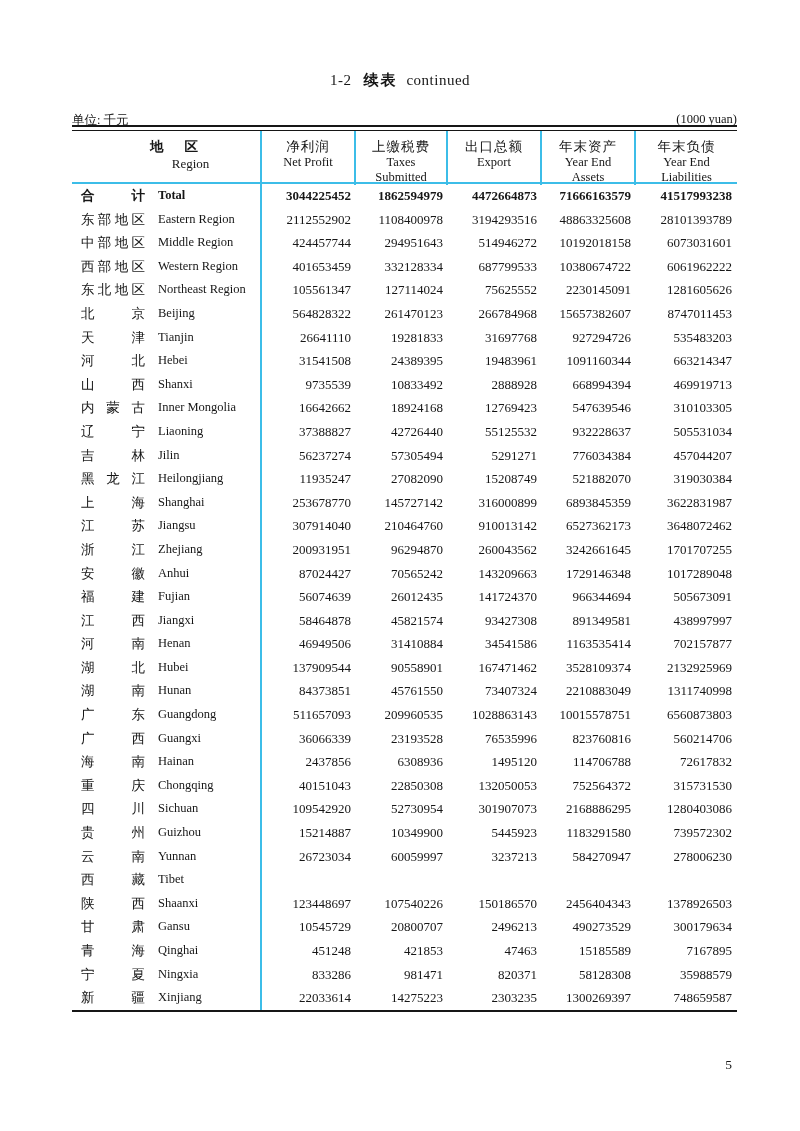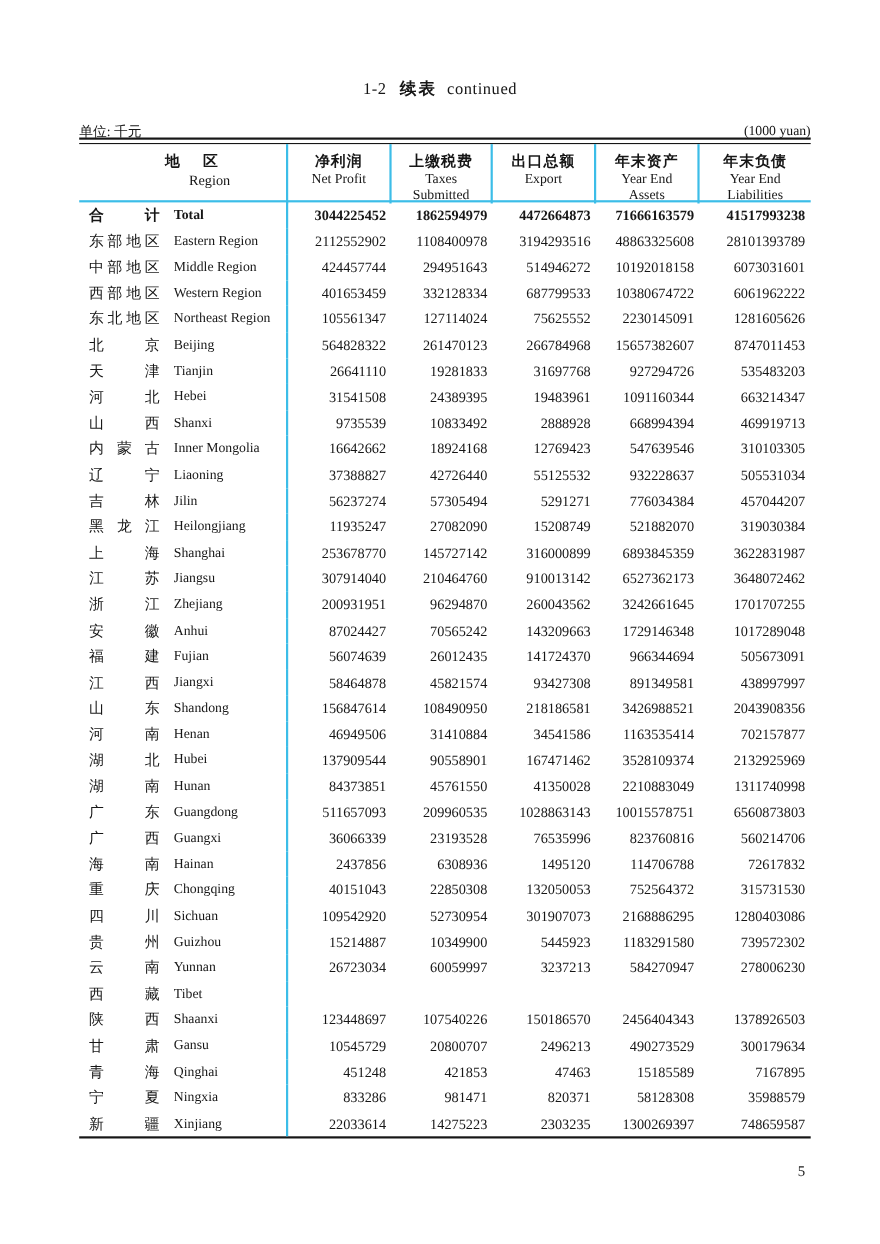--- a/index.html
+++ b/index.html
@@ -30,21 +30,21 @@
   .yb-table { position: absolute; left: 72px; top: 125px; width: 665px; }
   .top-rule { height: 6px; border-top: 2.5px solid var(--ink); border-bottom: 1.5px solid var(--ink); }
   .grid-row {
     display: grid;
     grid-template-columns: 190px 94px 92px 94px 94px 101px;
   }
   
   .thead { height: 53px; border-bottom: 2px solid var(--accent); }
   .thead .hc { border-right: 2px solid var(--accent); text-align: center; padding-top: 7px; }
   .thead .hc:last-child { border-right: none; }
-  .h-cn { font-size: 13.5px; font-weight: 700; letter-spacing: 1px; line-height: 17px; }
+  .h-cn { font-size: 13.5px; font-weight: 400; letter-spacing: 1px; line-height: 17px; }
   .h-en { font-size: 12.5px; line-height: 15px; white-space: pre-line; }
   .h-region { display: flex; align-items: center; padding-left: 16px; flex-direction: column; }
   .h-region .rg-cn {
     display: inline-block; width: 48px; font-size: 13.5px; font-weight: 600;
     text-align: justify; text-align-last: justify;
   }
   .h-region .rg-en { margin-left: 33px; font-size: 13px; }
   
   .tbody { border-bottom: 2.5px solid var(--ink); }
   .t-row { height: 23.6px; line-height: 23.6px; }
@@ -317,31 +317,20 @@
       <span class="name-en">Jiangxi</span>
     </div>
     <div class="val-cell">58464878</div>
     <div class="val-cell">45821574</div>
     <div class="val-cell">93427308</div>
     <div class="val-cell">891349581</div>
     <div class="val-cell">438997997</div>
   </div>
         <div class="grid-row t-row">
     <div class="name-cell">
-      <span class="name-cn">山东</span>
-      <span class="name-en">Shandong</span>
-    </div>
-    <div class="val-cell">156847614</div>
-    <div class="val-cell">108490950</div>
-    <div class="val-cell">218186581</div>
-    <div class="val-cell">3426988521</div>
-    <div class="val-cell">2043908356</div>
-  </div>
-        <div class="grid-row t-row">
-    <div class="name-cell">
       <span class="name-cn">河南</span>
       <span class="name-en">Henan</span>
     </div>
     <div class="val-cell">46949506</div>
     <div class="val-cell">31410884</div>
     <div class="val-cell">34541586</div>
     <div class="val-cell">1163535414</div>
     <div class="val-cell">702157877</div>
   </div>
         <div class="grid-row t-row">
@@ -355,21 +344,21 @@
     <div class="val-cell">3528109374</div>
     <div class="val-cell">2132925969</div>
   </div>
         <div class="grid-row t-row">
     <div class="name-cell">
       <span class="name-cn">湖南</span>
       <span class="name-en">Hunan</span>
     </div>
     <div class="val-cell">84373851</div>
     <div class="val-cell">45761550</div>
-    <div class="val-cell">41350028</div>
+    <div class="val-cell">73407324</div>
     <div class="val-cell">2210883049</div>
     <div class="val-cell">1311740998</div>
   </div>
         <div class="grid-row t-row">
     <div class="name-cell">
       <span class="name-cn">广东</span>
       <span class="name-en">Guangdong</span>
     </div>
     <div class="val-cell">511657093</div>
     <div class="val-cell">209960535</div>

